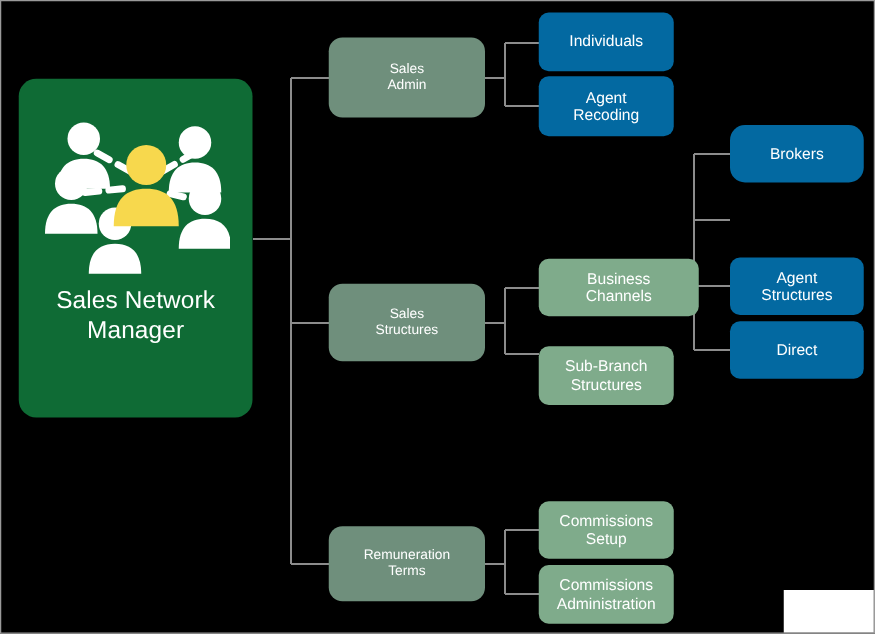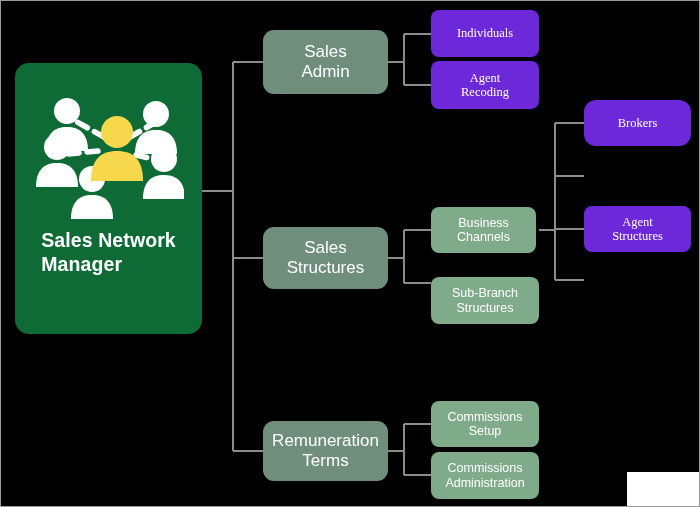--- a/index.html
+++ b/index.html
@@ -33,33 +33,32 @@
     align-items: center;
     justify-content: center;
     text-align: center;
     color: #ffffff;
     border-radius: 9px;
     line-height: 1.16;
     white-space: pre-line;
   }
   .node.level1 {
     background: #6f8f7c;
-    font-size: 17px;
+    font-size: 11px;
     border-radius: 11px;
   }
   .node.level2 {
     background: #7fab8b;
     font-size: 12.5px;
     border-radius: 8px;
   }
   .node.level3 {
-    background: #6d28d9;
+    background: #0369a1;
     font-size: 12.5px;
     border-radius: 8px;
-    font-family: Liberation Serif, serif;
   }
   
   #root-card {
     position: absolute;
     left: 14px;
     top: 62px;
     width: 187px;
     height: 271px;
     background: #0f6b35;
     border-radius: 14px;
@@ -72,21 +71,22 @@
   }
   #root-icon {
     width: 150px;
     height: 132px;
     flex: 0 0 auto;
   }
   #root-title {
     margin-top: 8px;
     color: #ffffff;
     font-size: 19.5px;
-    font-weight: bold;
+    font-weight: normal;
+    text-align: center;
     line-height: 1.22;
     white-space: pre-line;
     letter-spacing: 0.1px;
   }
   
   #corner-patch {
     position: absolute;
     left: 626px;
     top: 471px;
     width: 74px;
@@ -186,32 +186,33 @@
 Structures</div>
 
   <div class="node level1" style="left:262px; top:420px; width:125px; height:60px;">Remuneration
 Terms</div>
 
   <div class="node level3" style="left:430px; top:9px; width:108px; height:47px;">Individuals</div>
 
   <div class="node level3" style="left:430px; top:60px; width:108px; height:48px;">Agent
 Recoding</div>
 
-  <div class="node level2" style="left:430px; top:206px; width:105px; height:46px;">Business
+  <div class="node level2" style="left:430px; top:206px; width:128px; height:46px;">Business
 Channels</div>
 
   <div class="node level2" style="left:430px; top:258px; width:108px; height:47px;margin-top:18px;">Sub-Branch
 Structures</div>
 
   <div class="node level3" style="left:583px; top:99px; width:107px; height:46px;border-radius:12px;">Brokers</div>
 
 
   <div class="node level3" style="left:583px; top:205px; width:107px; height:46px;">Agent
 Structures</div>
 
+  <div class="node level3" style="left:583px; top:256px; width:107px; height:46px;">Direct</div>
 
   <div class="node level2" style="left:430px; top:400px; width:108px; height:46px;">Commissions
 Setup</div>
 
   <div class="node level2" style="left:430px; top:451px; width:108px; height:47px;">Commissions
 Administration</div>
 
   <div id="corner-patch"></div>
 
 </div>

